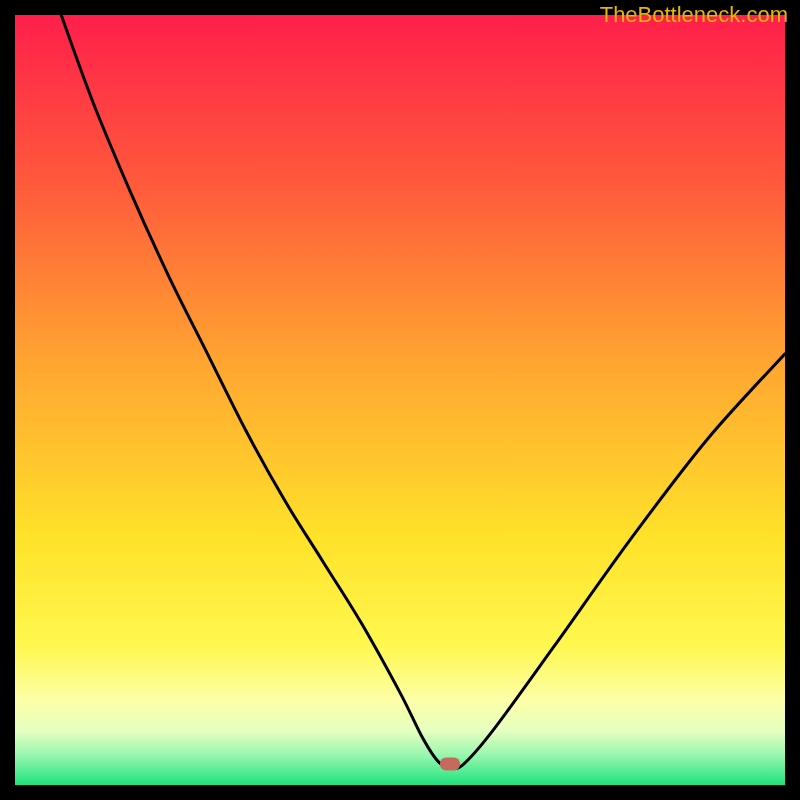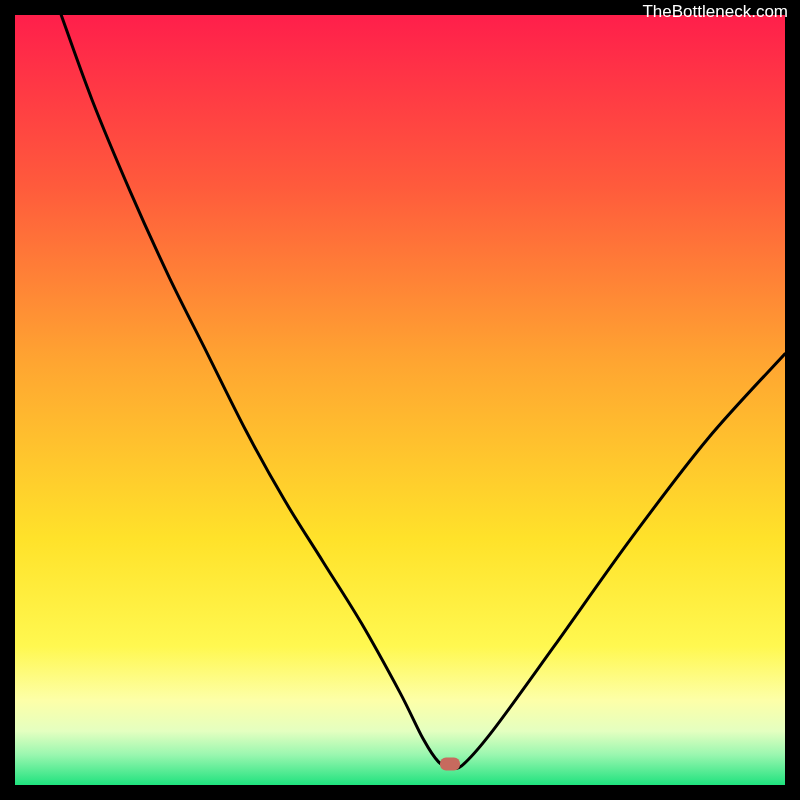--- a/index.html
+++ b/index.html
@@ -22,22 +22,22 @@
     left: 15px;
     top: 15px;
     width: 770px;
     height: 770px;
     
   }
   .watermark {
     position: absolute;
     top: 2px;
     right: 12px;
-    color: #ffffff;
-    font-size: 17px;
+    color: #eab308;
+    font-size: 22px;
     font-weight: 500;
     letter-spacing: 0px;
     z-index: 5;
   }
   svg.curve {
     position: absolute;
     left: 0;
     top: 0;
     width: 770px;
     height: 770px;

